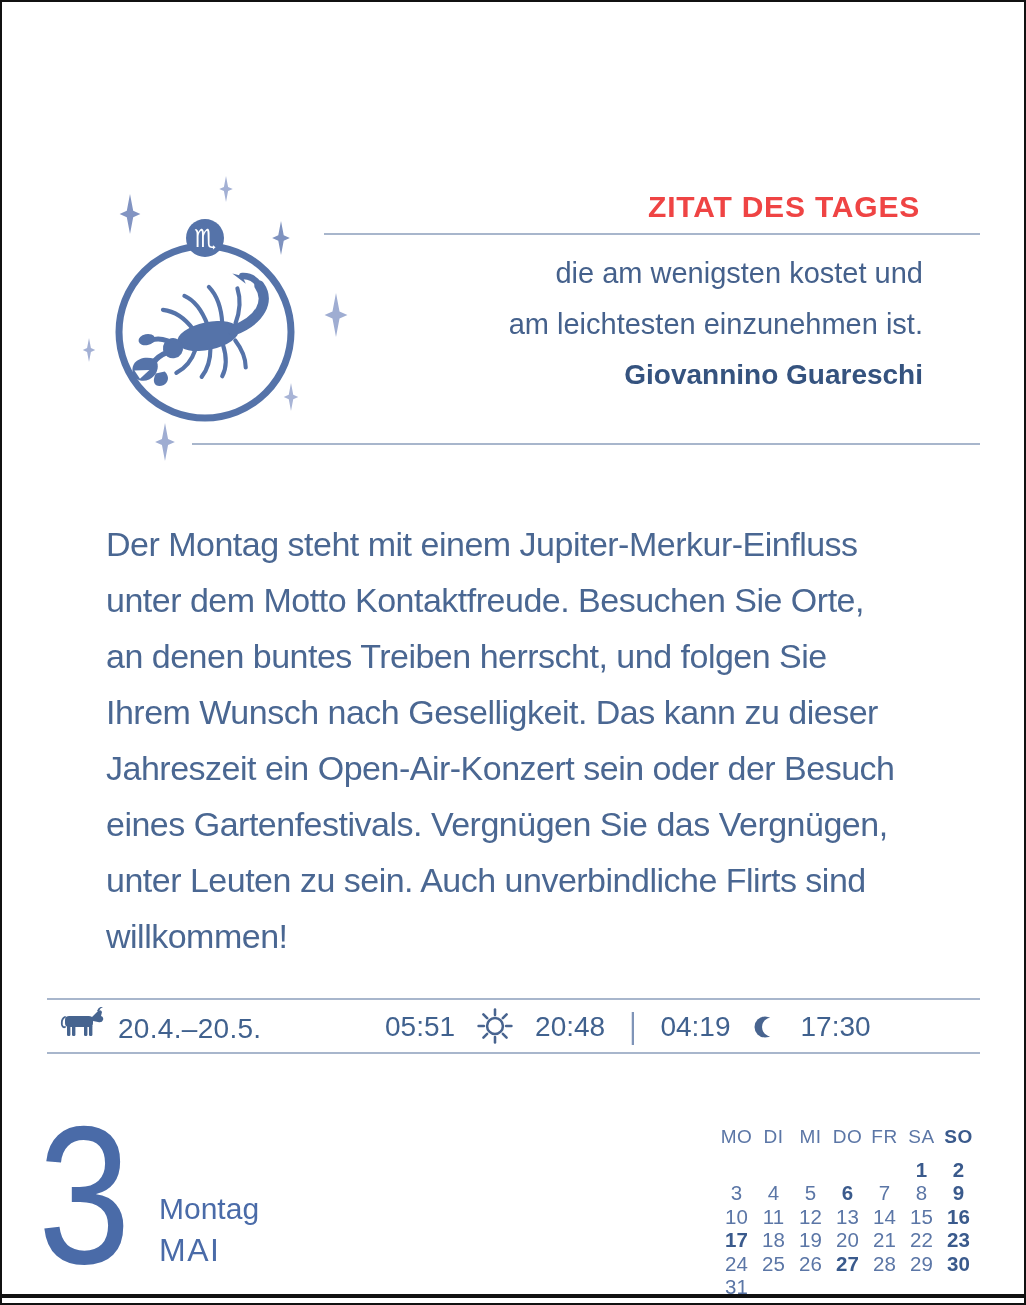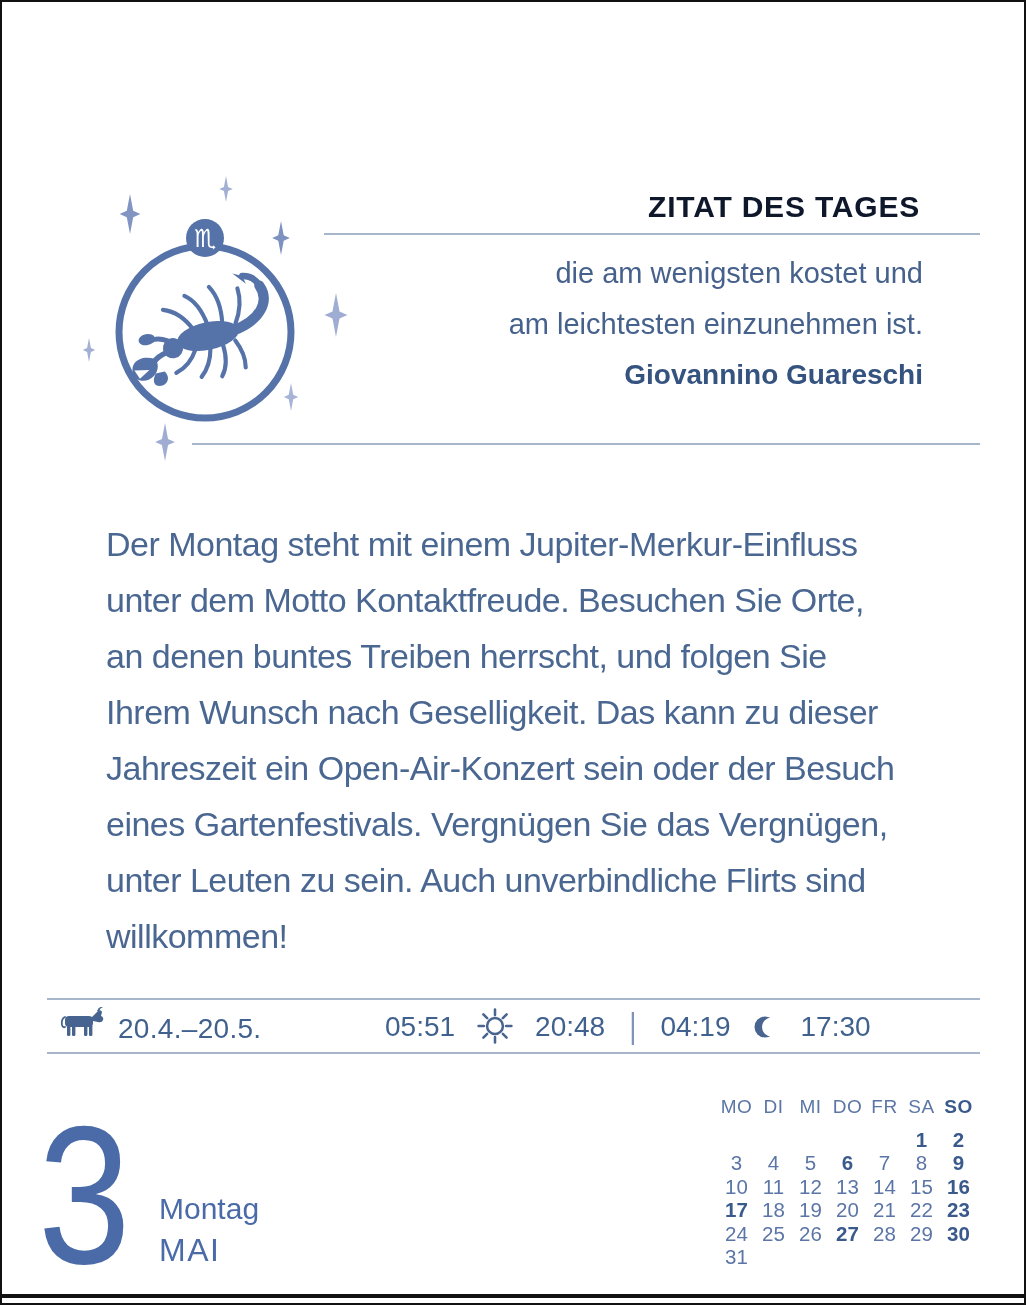--- a/index.html
+++ b/index.html
@@ -10,21 +10,21 @@
     font-family:"Liberation Sans",sans-serif;
   }
   .bottom-black-line{position:absolute;left:0;right:0;top:1292px;height:4px;background:#111;}
 
   
   .zodiac-svg{position:absolute;left:40px;top:150px;width:360px;height:320px;}
 
   
   .quote-heading{
     position:absolute;left:322px;top:188px;width:596px;text-align:right;
-    font-size:30px;font-weight:bold;letter-spacing:.8px;color:#0f172a;white-space:nowrap;
+    font-size:30px;font-weight:bold;letter-spacing:.8px;color:#ef4444;white-space:nowrap;
   }
   .rule{position:absolute;height:2px;background:#a8b6cc;}
   .rule-quote-top{left:322px;top:231px;width:656px;}
   .rule-quote-bottom{left:190px;top:441px;width:788px;}
   .quote-block{
     position:absolute;left:360px;top:246px;width:561px;text-align:right;
     font-size:29px;line-height:51px;color:#45618c;
   }
   .quote-author{font-size:28px;font-weight:bold;color:#35537f;line-height:46px;margin-top:2px;}
 
@@ -51,21 +51,21 @@
   .day-number{
     position:absolute;left:36px;top:1096px;font-size:196px;line-height:1;
     color:#4a6ba8;transform:scaleX(.85);transform-origin:left top;
   }
   .weekday{position:absolute;left:157px;top:1190px;font-size:30px;color:#4a6ba8;}
   .month{position:absolute;left:157px;top:1230px;font-size:32px;color:#4a6ba8;letter-spacing:1.5px;}
 
   
   .minical{position:absolute;left:716px;top:1094px;width:259px;}
   .cal-row{display:grid;grid-template-columns:repeat(7,37px);}
-  .cal-head{font-size:19px;letter-spacing:.5px;}
+  .cal-head{font-size:19px;letter-spacing:.5px;margin-top:30px;}
   .cal-grid{margin-top:10px;grid-auto-rows:23.4px;font-size:20.5px;}
   .cal-cell{text-align:center;color:#5b76a6;}
   .cal-bold{color:#3a5a8c;font-weight:bold;}
 </style>
 </head>
 <body>
 
 <div class="page">
 
   <svg class="zodiac-svg" viewBox="40 150 360 320" xmlns="http://www.w3.org/2000/svg">

